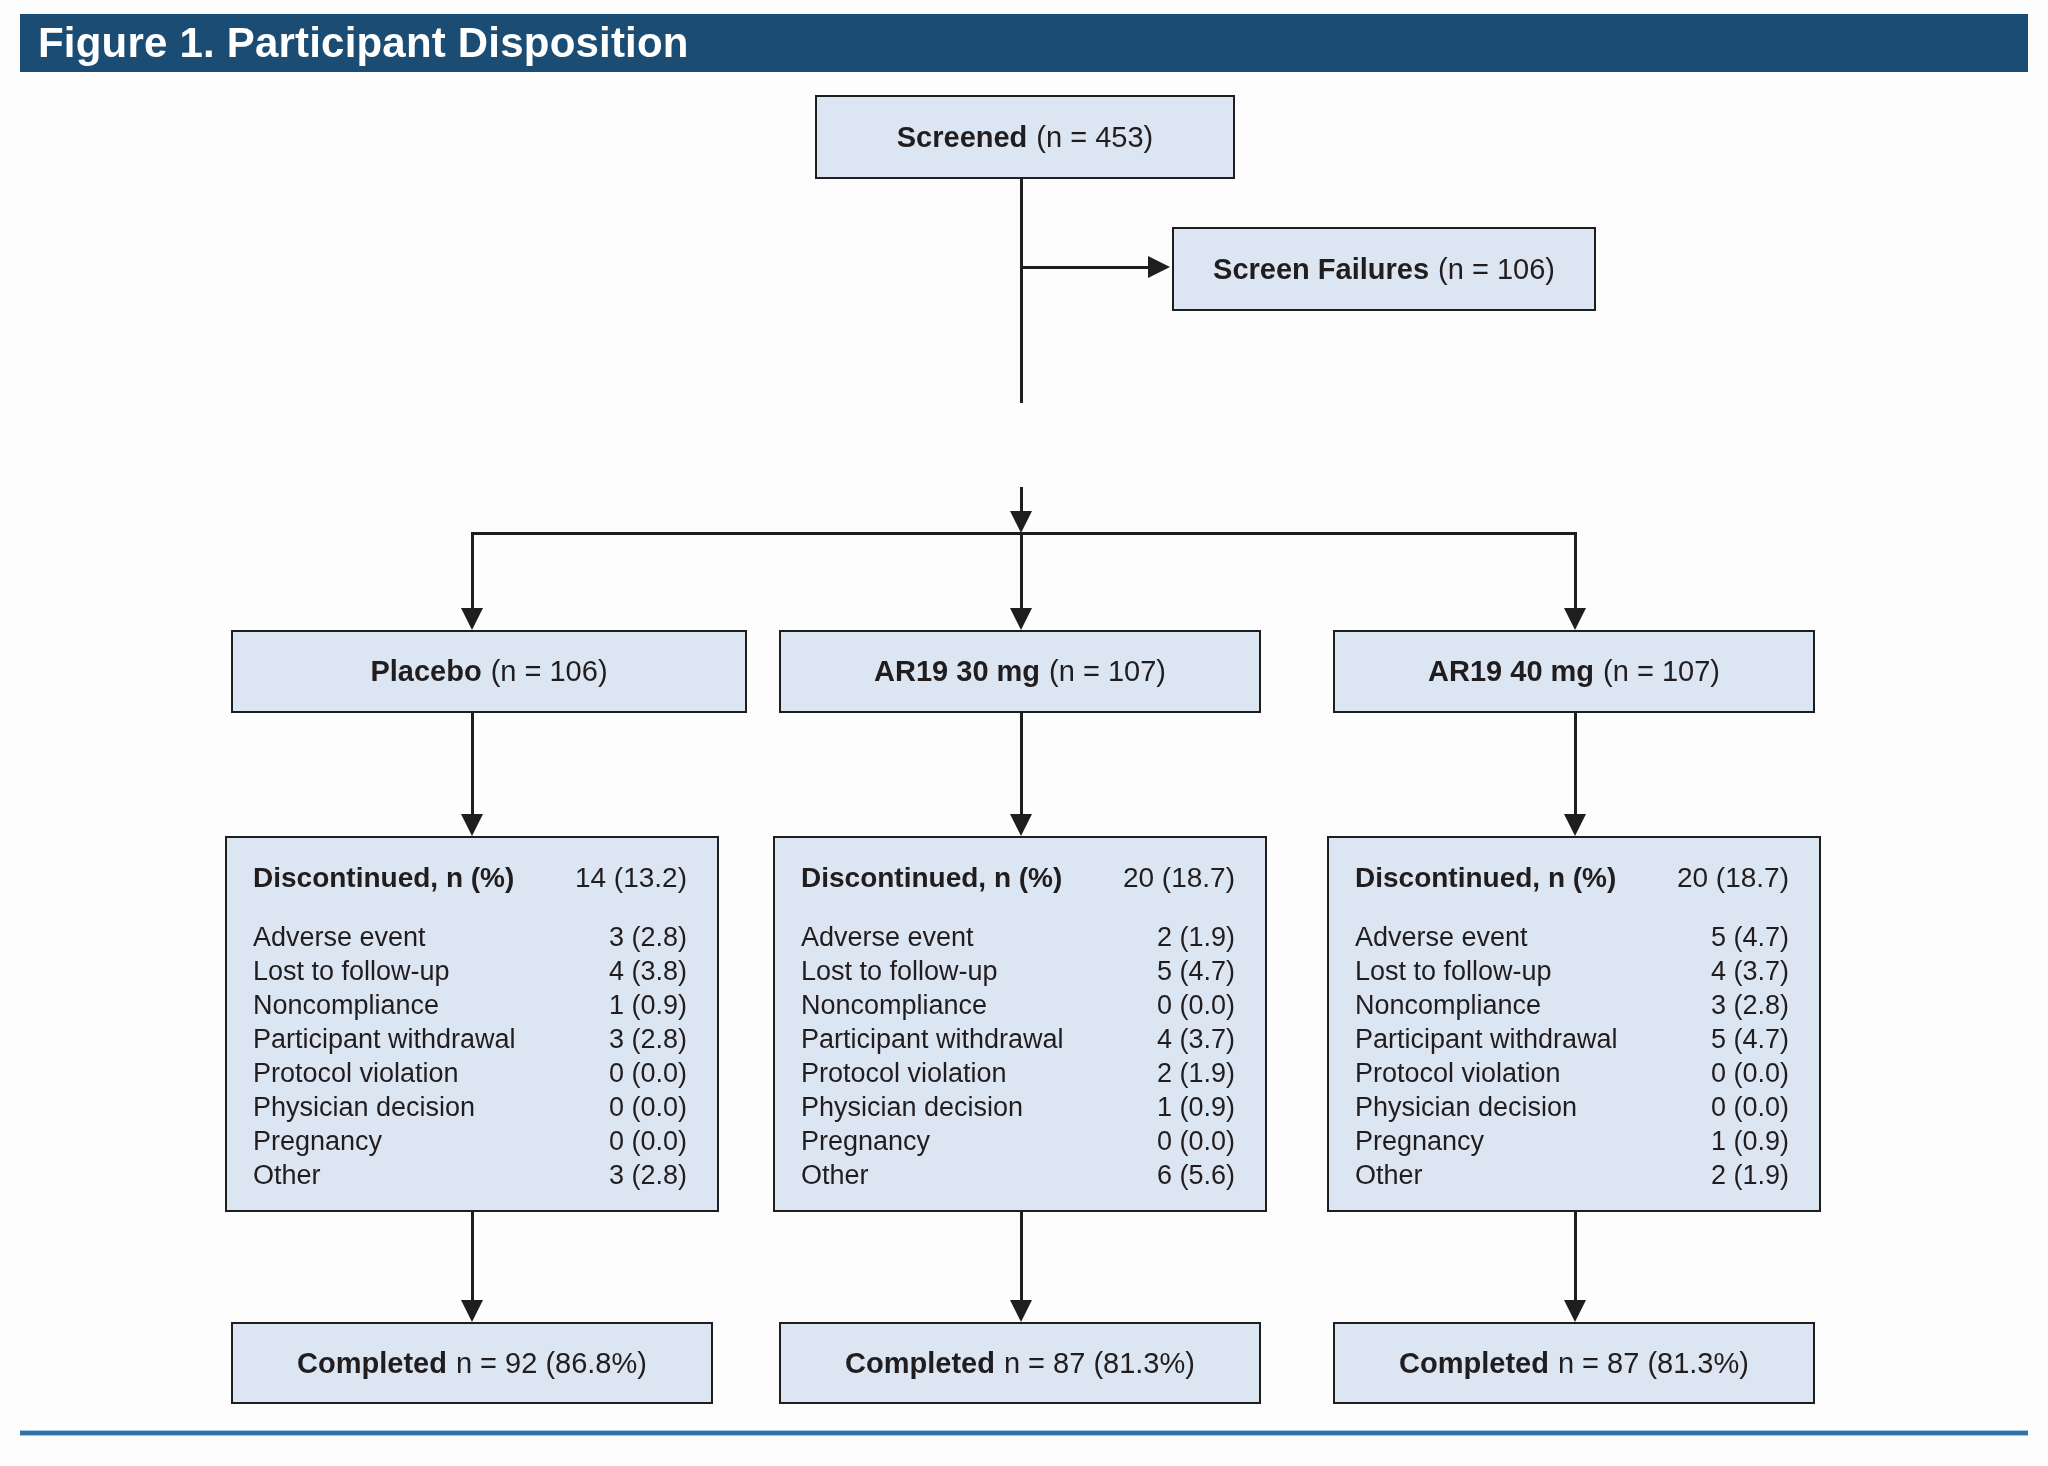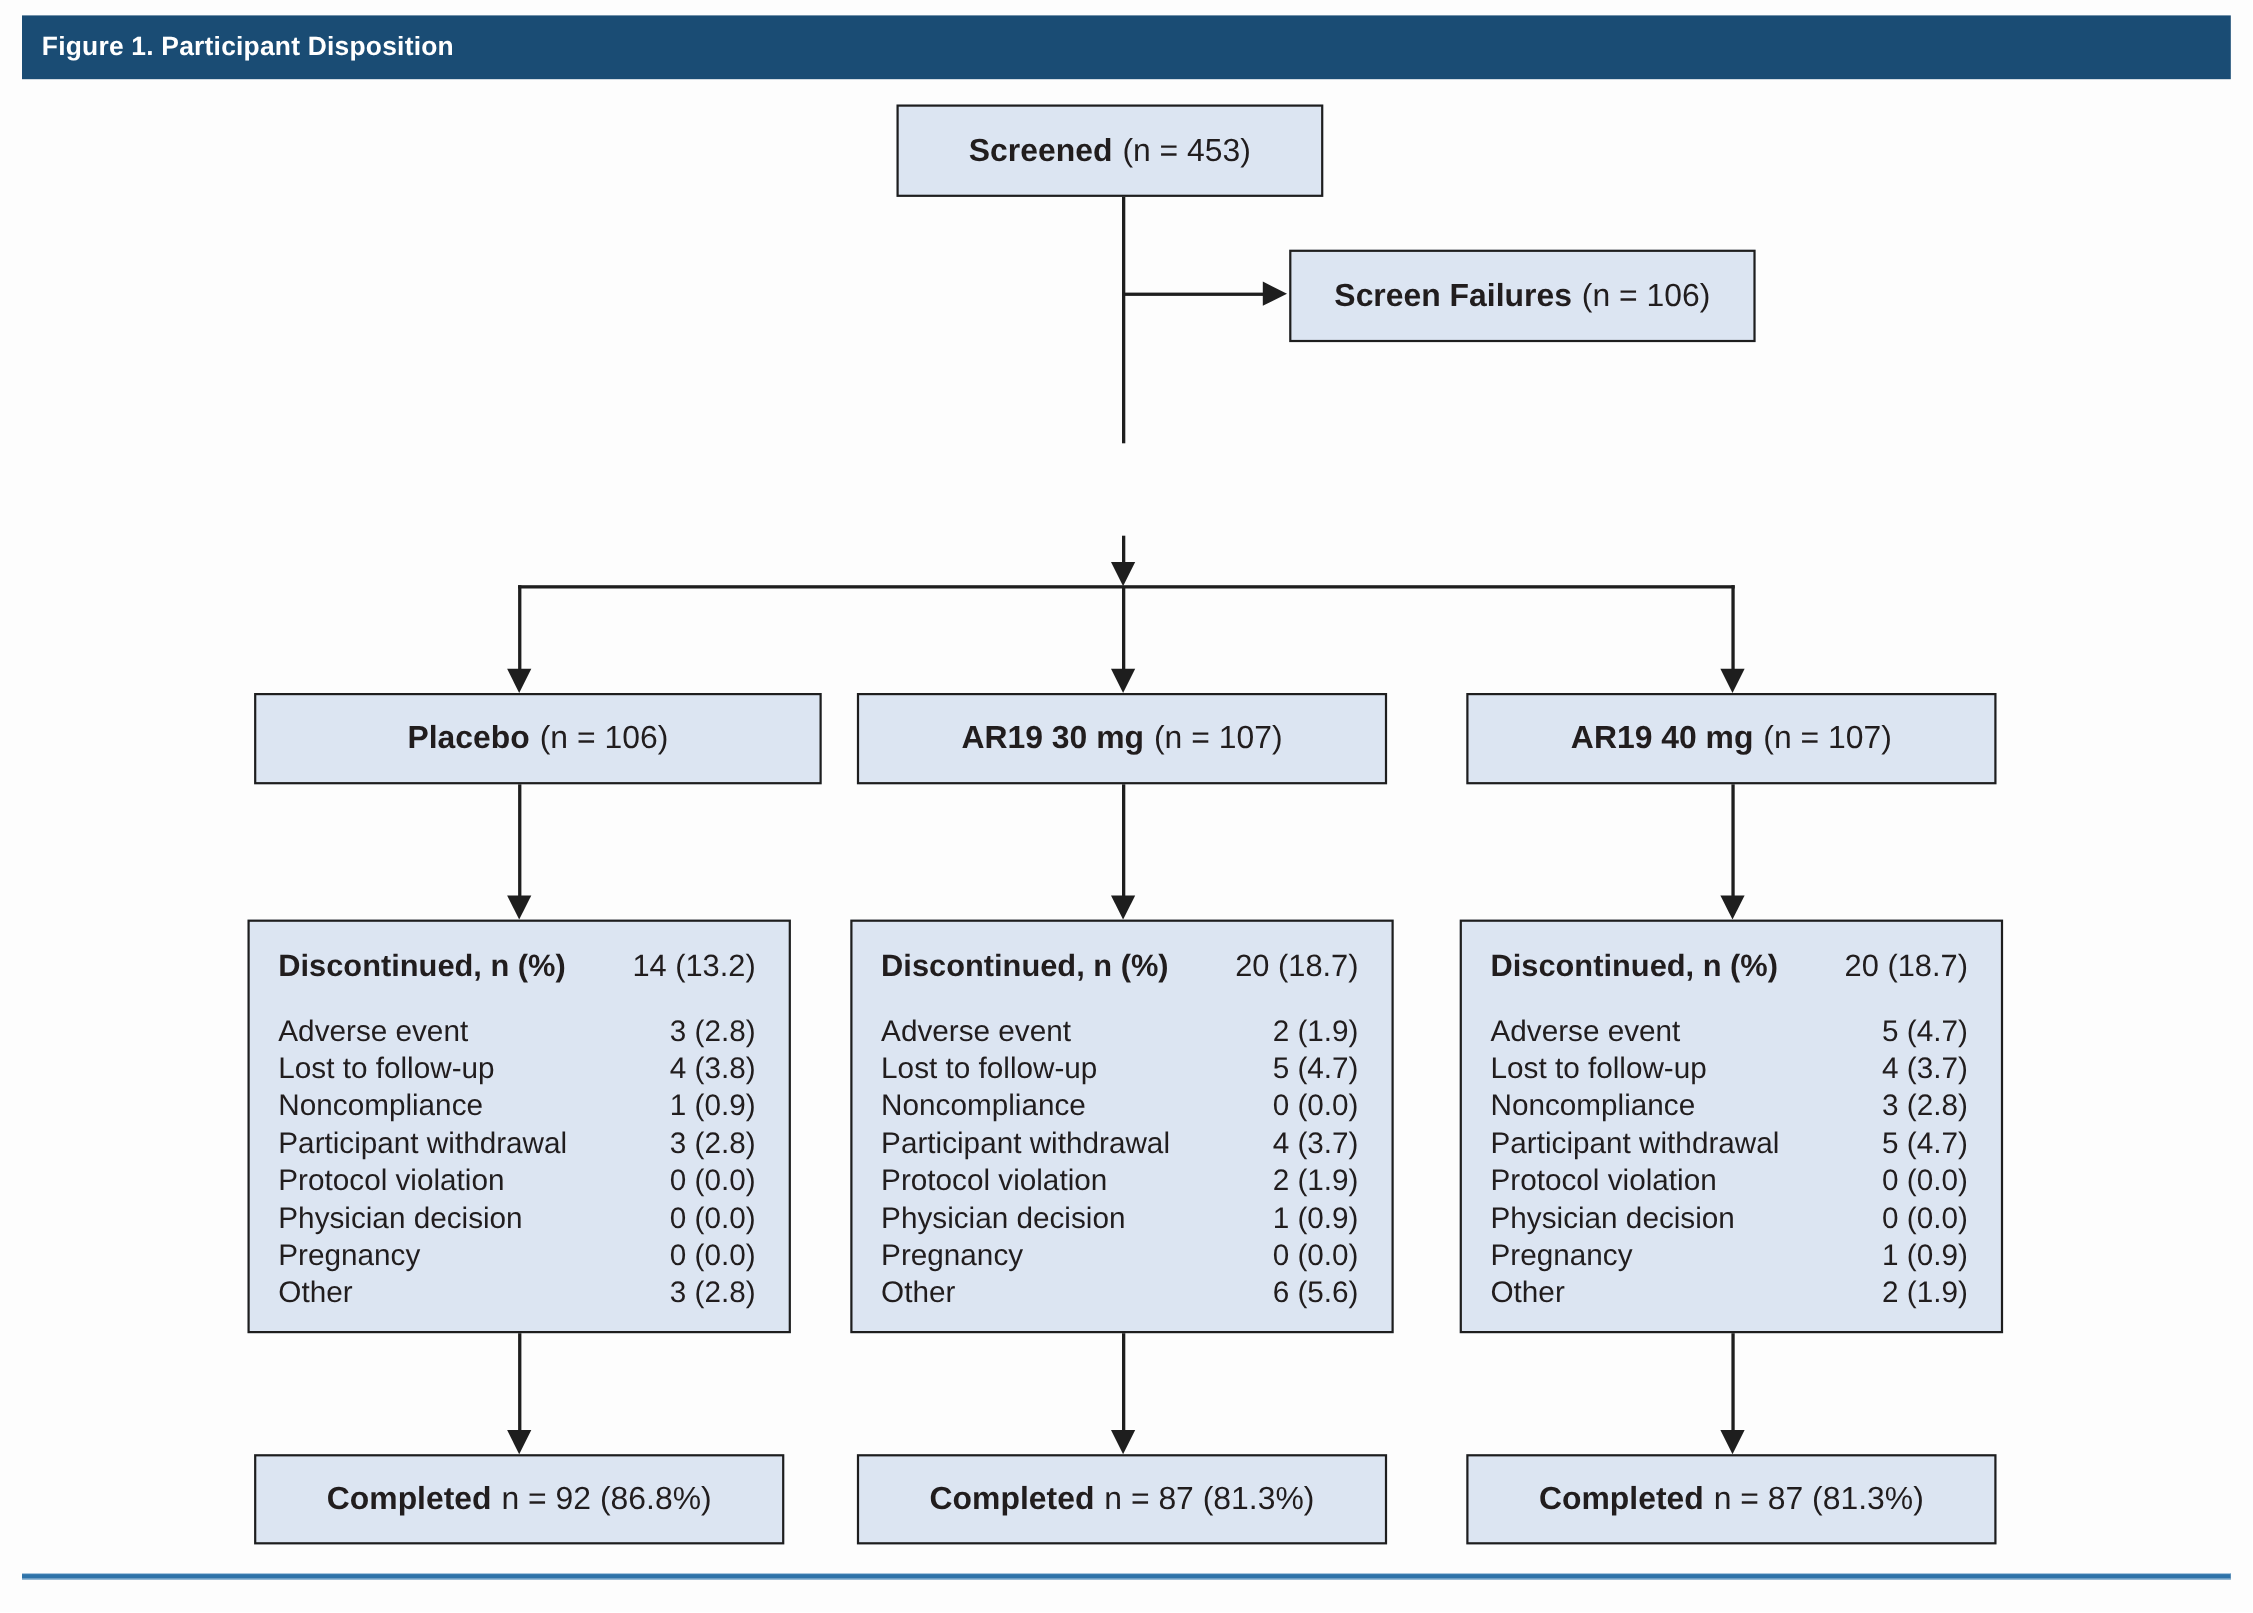--- a/index.html
+++ b/index.html
@@ -7,21 +7,21 @@
     position:relative;width:2048px;height:1466px;
     background:#fdfdfd;overflow:hidden;
     font-family:"Liberation Sans","DejaVu Sans",sans-serif;
     color:#211d1e;
   }
   .titlebar{
     position:absolute;left:20px;top:14px;width:2008px;height:58px;
     background:#1a4c74;display:flex;align-items:center;
     padding-left:18px;box-sizing:border-box;
   }
-  .titlebar .t{color:#ffffff;font-size:24px;font-weight:700;letter-spacing:.2px;}
+  .titlebar .t{color:#ffffff;font-size:42px;font-weight:700;letter-spacing:.2px;}
   .box{
     position:absolute;background:#dce5f2;border:2px solid #1e1e1e;
     display:flex;align-items:center;justify-content:center;
     font-size:29px;box-sizing:border-box;white-space:nowrap;
   }
   .box .lbl{font-weight:700;}
   .box .val{margin-left:9px;font-weight:400;}
   .dbox{
     position:absolute;background:#dce5f2;border:2px solid #1e1e1e;
     box-sizing:border-box;padding:24px 30px 0 26px;font-size:27px;
@@ -48,21 +48,21 @@
 </style>
 </head>
 <body>
 
 <div id="canvas">
 
   <div class="titlebar">
     <span class="t">Figure 1. Participant Disposition</span>
   </div>
 
-  <div class="box" style="left:815px;top:95px;width:388px;height:84px;">
+  <div class="box" style="left:815px;top:95px;width:420px;height:84px;">
     <span class="lbl">Screened</span>
     <span class="val">(n = 453)</span>
   </div>
 
   <div class="vline" style="left:1020px;top:179px;height:224px;"></div>
 
   <div class="hline" style="left:1021px;top:266px;width:128px;"></div>
   <div class="arrow-right" style="left:1148px;top:256px;"></div>
   <div class="box" style="left:1172px;top:227px;width:424px;height:84px;">
     <span class="lbl">Screen Failures</span>

